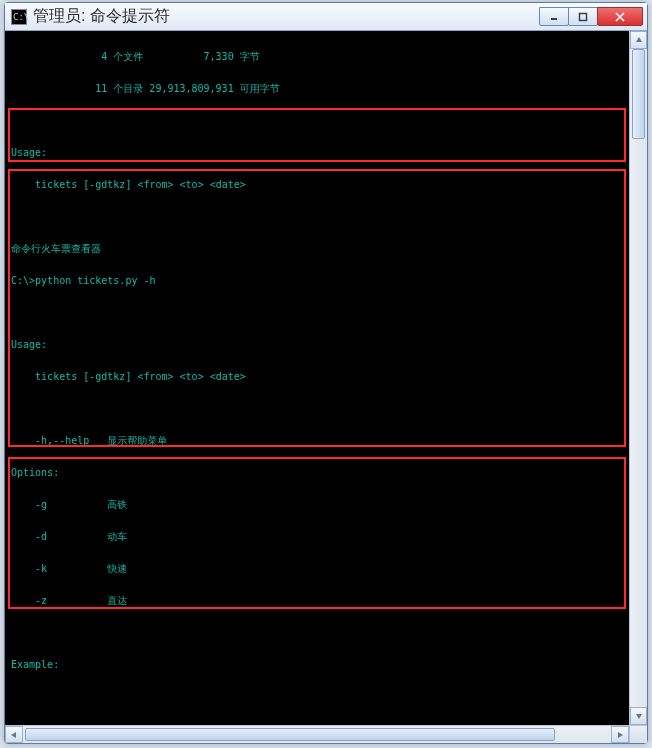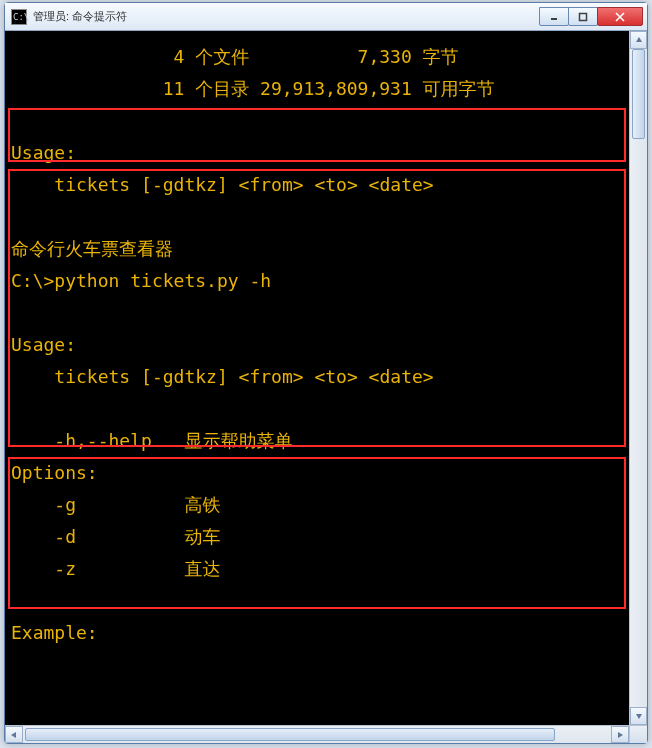--- a/index.html
+++ b/index.html
@@ -39,21 +39,21 @@
     border: 1px solid #888;
     color: #ccc;
     font-size: 9px;
     line-height: 14px;
     text-align: left;
     padding-left: 1px;
     font-family: Consolas, monospace;
   }
   .titlebar .title {
     margin-left: 6px;
-    font-size: 11px;
+    font-size: 16px;
     color: #2a2a2a;
     font-family: "Microsoft YaHei","SimSun",sans-serif;
     flex: 1;
   }
   .winbtns { display: flex; gap: 0; }
   .winbtn {
     width: 30px;
     height: 19px;
     border: 1px solid #6888b0;
     background: linear-gradient(#f5faff,#d0e0f2);
@@ -75,23 +75,23 @@
     position: relative;
     overflow: hidden;
   }
   .term {
     position: absolute;
     left: 0;
     top: 0;
     right: 18px;
     bottom: 18px;
     background: #000;
-    color: #eab308;
+    color: #14b8a6;
     font-family: "NSimSun","SimSun","Consolas",monospace;
-    font-size: 18px;
+    font-size: 10px;
     line-height: 16px;
     padding: 2px 6px;
     white-space: pre;
     overflow: hidden;
   }
   .line { min-height: 16px; }
   .box {
     border: 2px solid #ff2a2a;
     position: absolute;
     pointer-events: none;
@@ -196,20 +196,21 @@
 <div class="line">命令行火车票查看器</div>
 <div class="line">C:\&gt;python tickets.py -h</div>
 <div class="line"></div>
 <div class="line">Usage:</div>
 <div class="line">    tickets [-gdtkz] &lt;from&gt; &lt;to&gt; &lt;date&gt;</div>
 <div class="line"></div>
 <div class="line">    -h,--help   显示帮助菜单</div>
 <div class="line">Options:</div>
 <div class="line">    -g          高铁</div>
 <div class="line">    -d          动车</div>
+<div class="line">    -k          快速</div>
 <div class="line">    -z          直达</div>
 <div class="line"></div>
 <div class="line">Example:</div>
 
 
 
 
 
 
 

